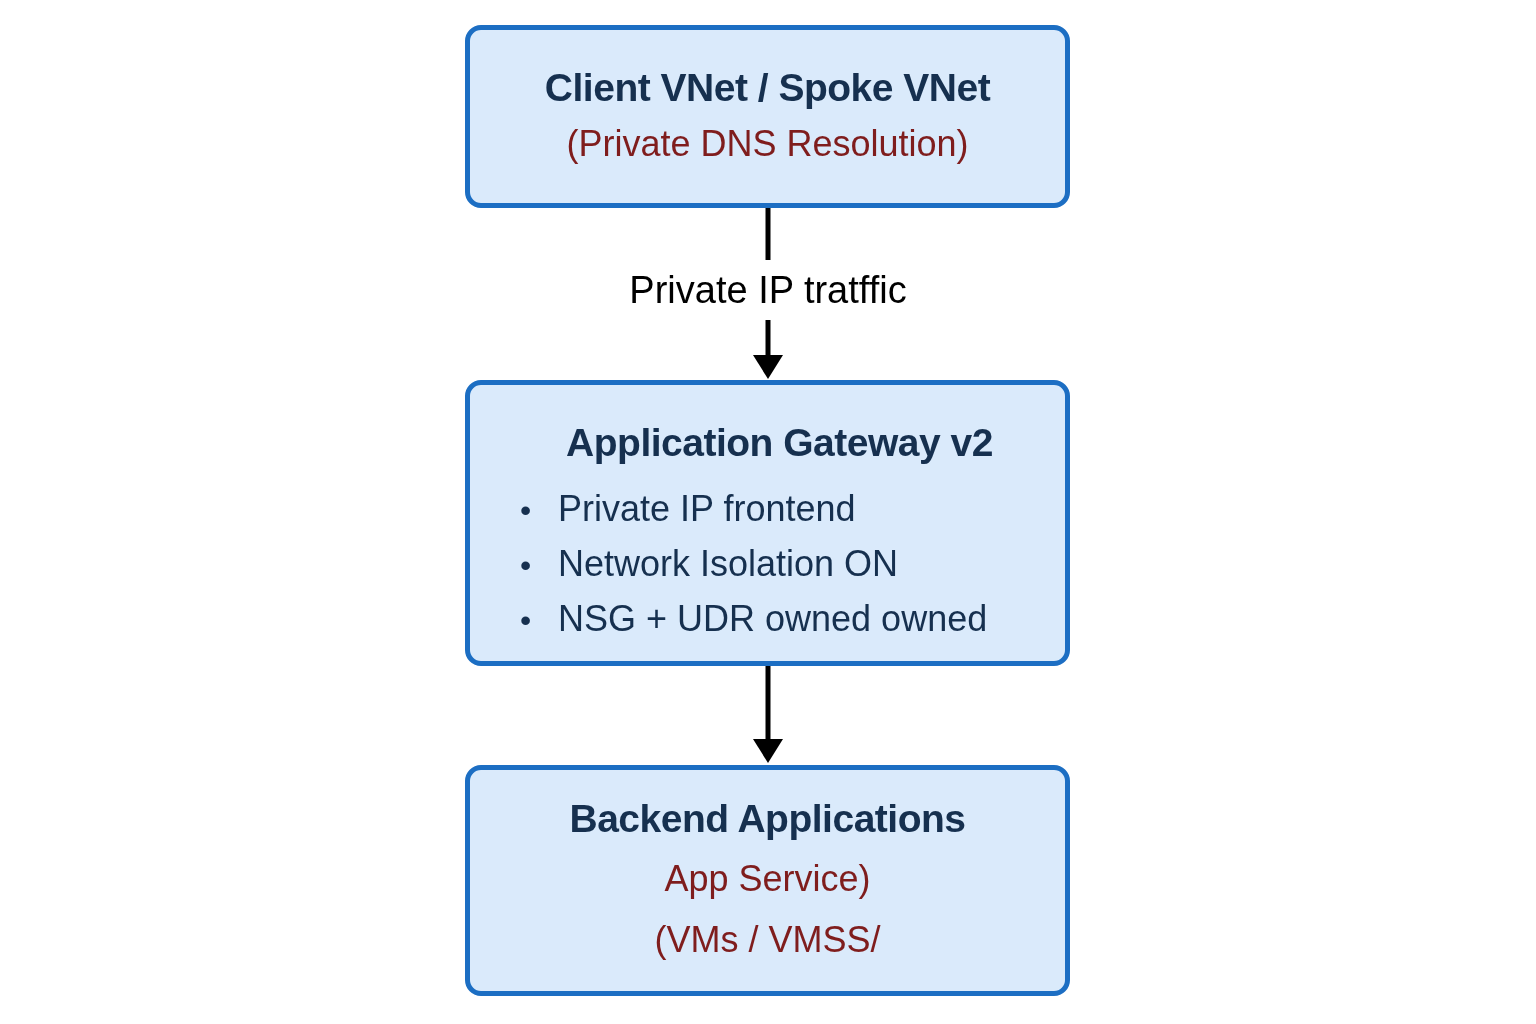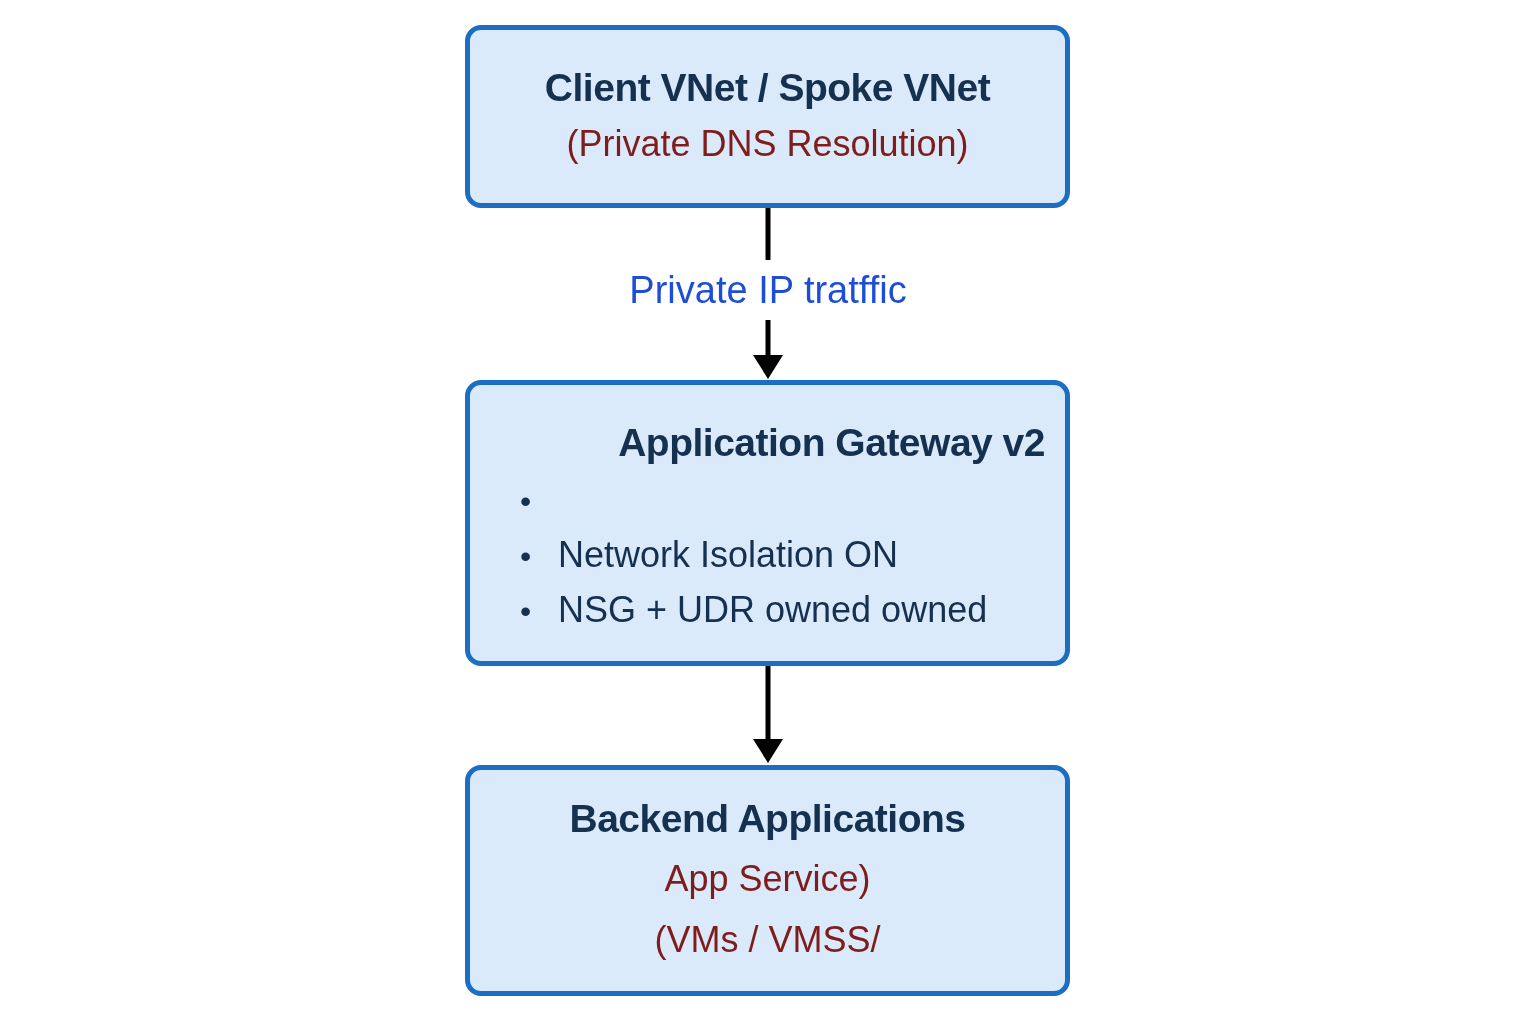--- a/index.html
+++ b/index.html
@@ -43,22 +43,22 @@
     letter-spacing: -0.5px;
     line-height: 1.15;
   }
   .node-sub {
     font-size: 36px;
     font-weight: 400;
     color: #7f1d1d;
     line-height: 1.3;
   }
   .node-2 .node-title {
-    text-align: right;
-    margin-bottom: 8px;
+    text-align: center;
+    margin-bottom: 16px;
   }
   .bullet-list {
     list-style: none;
     margin: 0;
     padding: 0;
   }
   .bullet {
     display: flex;
     align-items: baseline;
     font-size: 36px;
@@ -73,21 +73,21 @@
     font-size: 32px;
   }
   .arrow-label {
     position: absolute;
     left: 468px;
     top: 262px;
     width: 600px;
     text-align: center;
     font-size: 38px;
     font-weight: 400;
-    color: #1d4ed8;
+    color: #000000;
     line-height: 56px;
   }
   .arrows-layer {
     position: absolute;
     left: 0;
     top: 0;
     width: 1536px;
     height: 1024px;
     pointer-events: none;
   }
@@ -116,20 +116,21 @@
     </g>
   </svg>
 
   <div class="arrow-label">Private IP tratffic</div>
 
   <div class="node node-2">
     <div class="node-title">Application Gateway v2</div>
     <ul class="bullet-list">
       <li class="bullet">
         <span class="dot">•</span>
+        <span class="bullet-text">Private IP frontend</span>
       </li>
       <li class="bullet">
         <span class="dot">•</span>
         <span class="bullet-text">Network Isolation ON</span>
       </li>
       <li class="bullet">
         <span class="dot">•</span>
         <span class="bullet-text">NSG + UDR owned owned</span>
       </li>
     </ul>

